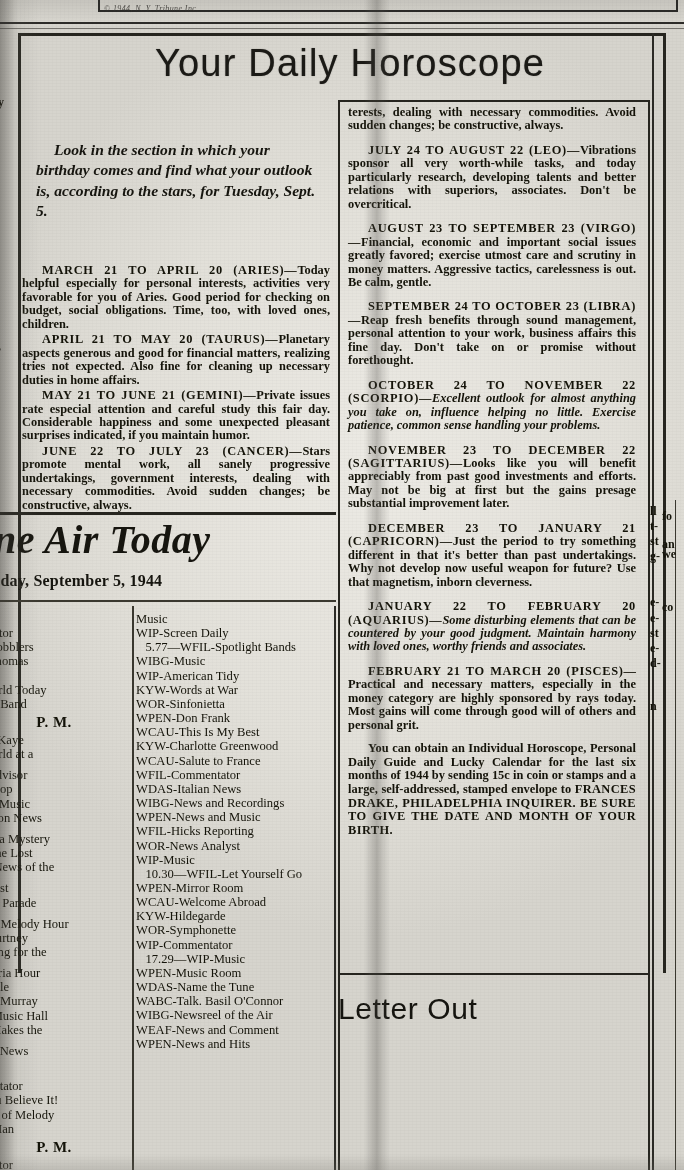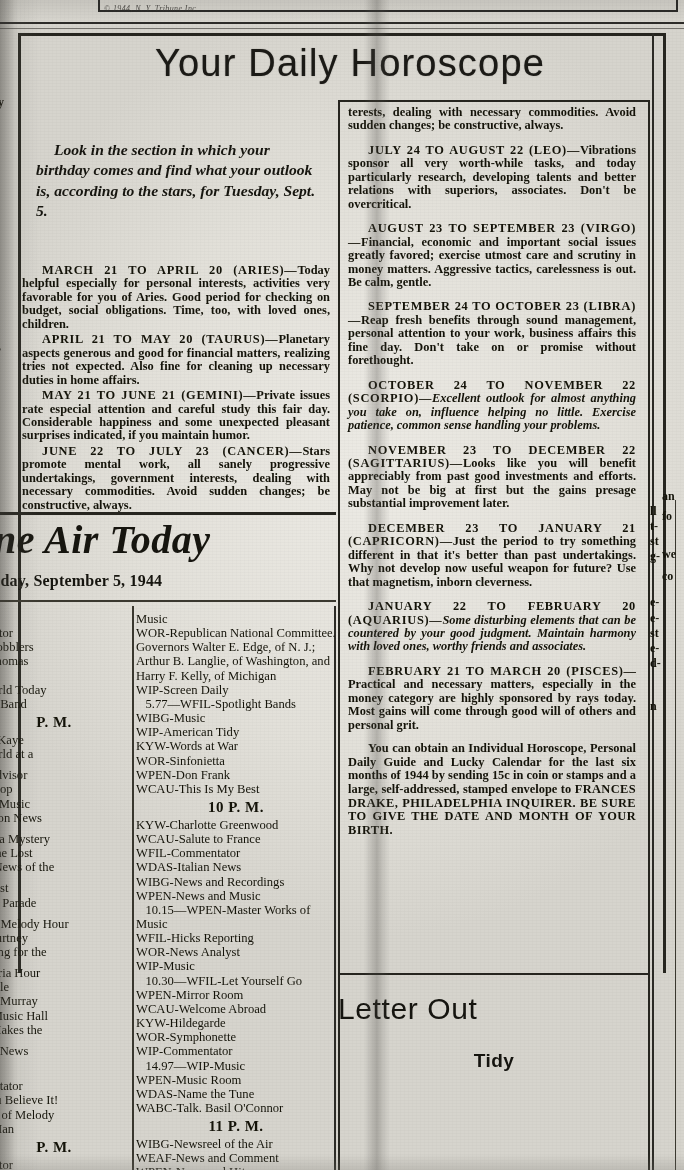--- a/index.html
+++ b/index.html
@@ -275,21 +275,20 @@
       <p><span class="hd">FEBRUARY 21 TO MARCH 20 (PISCES)</span><span>—Practical and necessary matters, especially in the money category are highly sponsored by rays today. Most gains will come through good will of others and personal grit.</span></p>
     </div>
 
     <div class="promo">
       <span>You can obtain an Individual Horoscope, Personal Daily Guide and Lucky Calendar for the last six months of 1944 by sending 15c in coin or stamps and a large, self-addressed, stamped envelope to </span><span class="caps">FRANCES DRAKE, PHILADELPHIA INQUIRER. BE SURE TO GIVE THE DATE AND MONTH OF YOUR BIRTH.</span>
     </div>
   </div>
 
   <div class="letterout-frame"></div>
   <div class="letterout-title">Letter Out</div>
-  <div class="letterout-sub">Tidy</div>
 
   <div class="air-rule"></div>
   <div class="air-title">ne Air Today</div>
   <div class="air-date">sday, September 5, 1944</div>
   <div class="air-rule2"></div>
 
   <div class="vline-a"></div>
   <div class="vline-b"></div>
   <div class="radio radioL">
       <div class="itm">Wip</div>
@@ -330,73 +329,69 @@
       <div class="itm">y</div>
       <div class="itm">mentator</div>
       <div class="itm"> You Believe It!</div>
       <div class="itm">ents of Melody</div>
       <div class="itm">er Man</div>
       <div class="time">P. M.</div>
       <div class="itm">entator</div>
     </div>
   <div class="radio radioM">
       <div class="itm">Music</div>
-      <div class="itm">WOR-Republican National Committee. Governors Walter E. Edge, of N. J.; Arthur B. Langlie, of Washington, and Harry F. Kelly, of Michigan</div>
       <div class="itm">WIP-Screen Daily</div>
       <div class="itm">   5.77—WFIL-Spotlight Bands</div>
       <div class="itm">WIBG-Music</div>
       <div class="itm">WIP-American Tidy</div>
       <div class="itm">KYW-Words at War</div>
       <div class="itm">WOR-Sinfonietta</div>
       <div class="itm">WPEN-Don Frank</div>
       <div class="itm">WCAU-This Is My Best</div>
-      <div class="time">10 P. M.</div>
       <div class="itm">KYW-Charlotte Greenwood</div>
       <div class="itm">WCAU-Salute to France</div>
       <div class="itm">WFIL-Commentator</div>
       <div class="itm">WDAS-Italian News</div>
       <div class="itm">WIBG-News and Recordings</div>
       <div class="itm">WPEN-News and Music</div>
-      <div class="itm">   10.15—WPEN-Master Works of Music</div>
       <div class="itm">WFIL-Hicks Reporting</div>
       <div class="itm">WOR-News Analyst</div>
       <div class="itm">WIP-Music</div>
       <div class="itm">   10.30—WFIL-Let Yourself Go</div>
       <div class="itm">WPEN-Mirror Room</div>
       <div class="itm">WCAU-Welcome Abroad</div>
       <div class="itm">KYW-Hildegarde</div>
       <div class="itm">WOR-Symphonette</div>
       <div class="itm">WIP-Commentator</div>
-      <div class="itm">   14.97—WIP-Music</div>
+      <div class="itm">   17.29—WIP-Music</div>
       <div class="itm">WPEN-Music Room</div>
       <div class="itm">WDAS-Name the Tune</div>
       <div class="itm">WABC-Talk. Basil O'Connor</div>
-      <div class="time">11 P. M.</div>
       <div class="itm">WIBG-Newsreel of the Air</div>
       <div class="itm">WEAF-News and Comment</div>
       <div class="itm">WPEN-News and Hits</div>
     </div>
 
   <div class="edge-line"></div>
   <div class="edge-line2"></div>
   <div class="sliver">
       <div class="frag" style="top: 472px;">ll</div>
       <div class="frag" style="top: 487px;">t-</div>
       <div class="frag" style="top: 502px;">st</div>
       <div class="frag" style="top: 517px;">g-</div>
       <div class="frag" style="top: 563px;">e-</div>
       <div class="frag" style="top: 579px;">e-</div>
       <div class="frag" style="top: 594px;">st</div>
       <div class="frag" style="top: 609px;">e-</div>
       <div class="frag" style="top: 624px;">d-</div>
       <div class="frag" style="top: 667px;">n</div>
-      <div class="frag" style="left: 16px; top: 457px;">an</div>
+      <div class="frag" style="left: 16px; top: 505px;">an</div>
       <div class="frag" style="left: 16px; top: 477px;">fo</div>
       <div class="frag" style="left: 16px; top: 515px;">we</div>
-      <div class="frag" style="left: 16px; top: 537px;">co</div>
+      <div class="frag" style="left: 16px; top: 568px;">co</div>
     </div>
   <div class="leftfrag">
       <div style="position: absolute; left: 2px; top: 6px;">y</div>
       <div style="position: absolute; left: 2px; top: 250px;">,</div>
     </div>
 
   <div class="fold2"></div>
   <div class="fold"></div>
   <div class="grain"></div>
   <div class="bottom-fade"></div>

